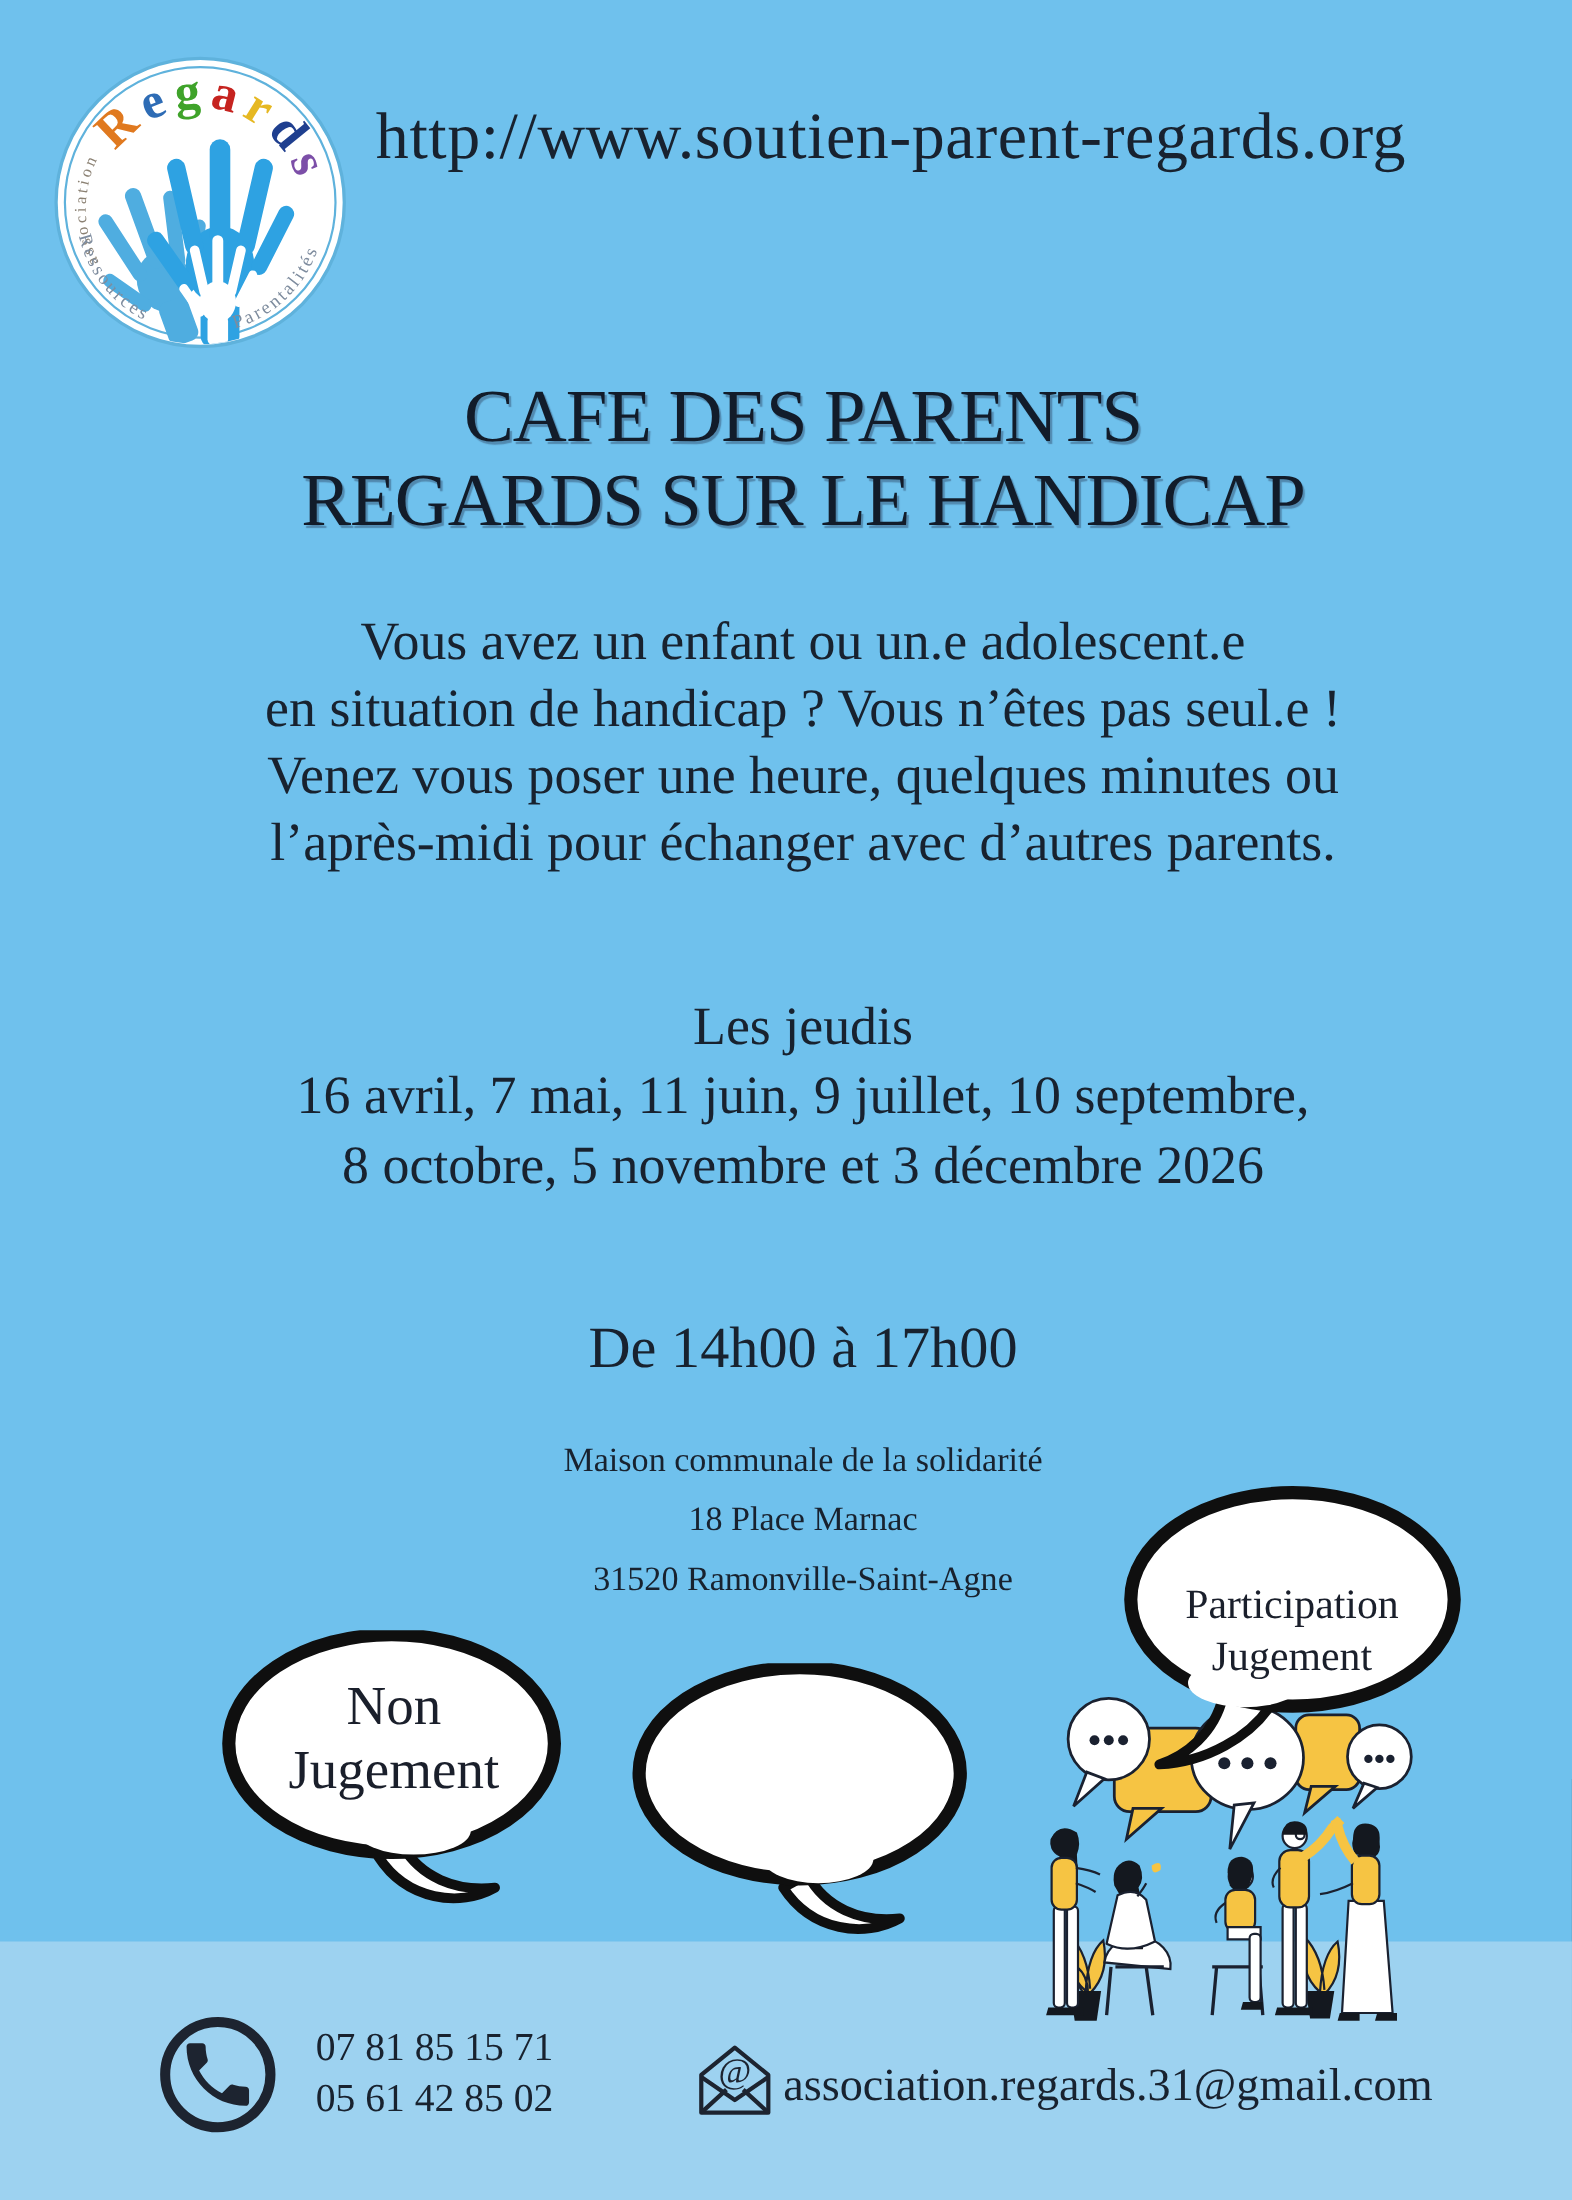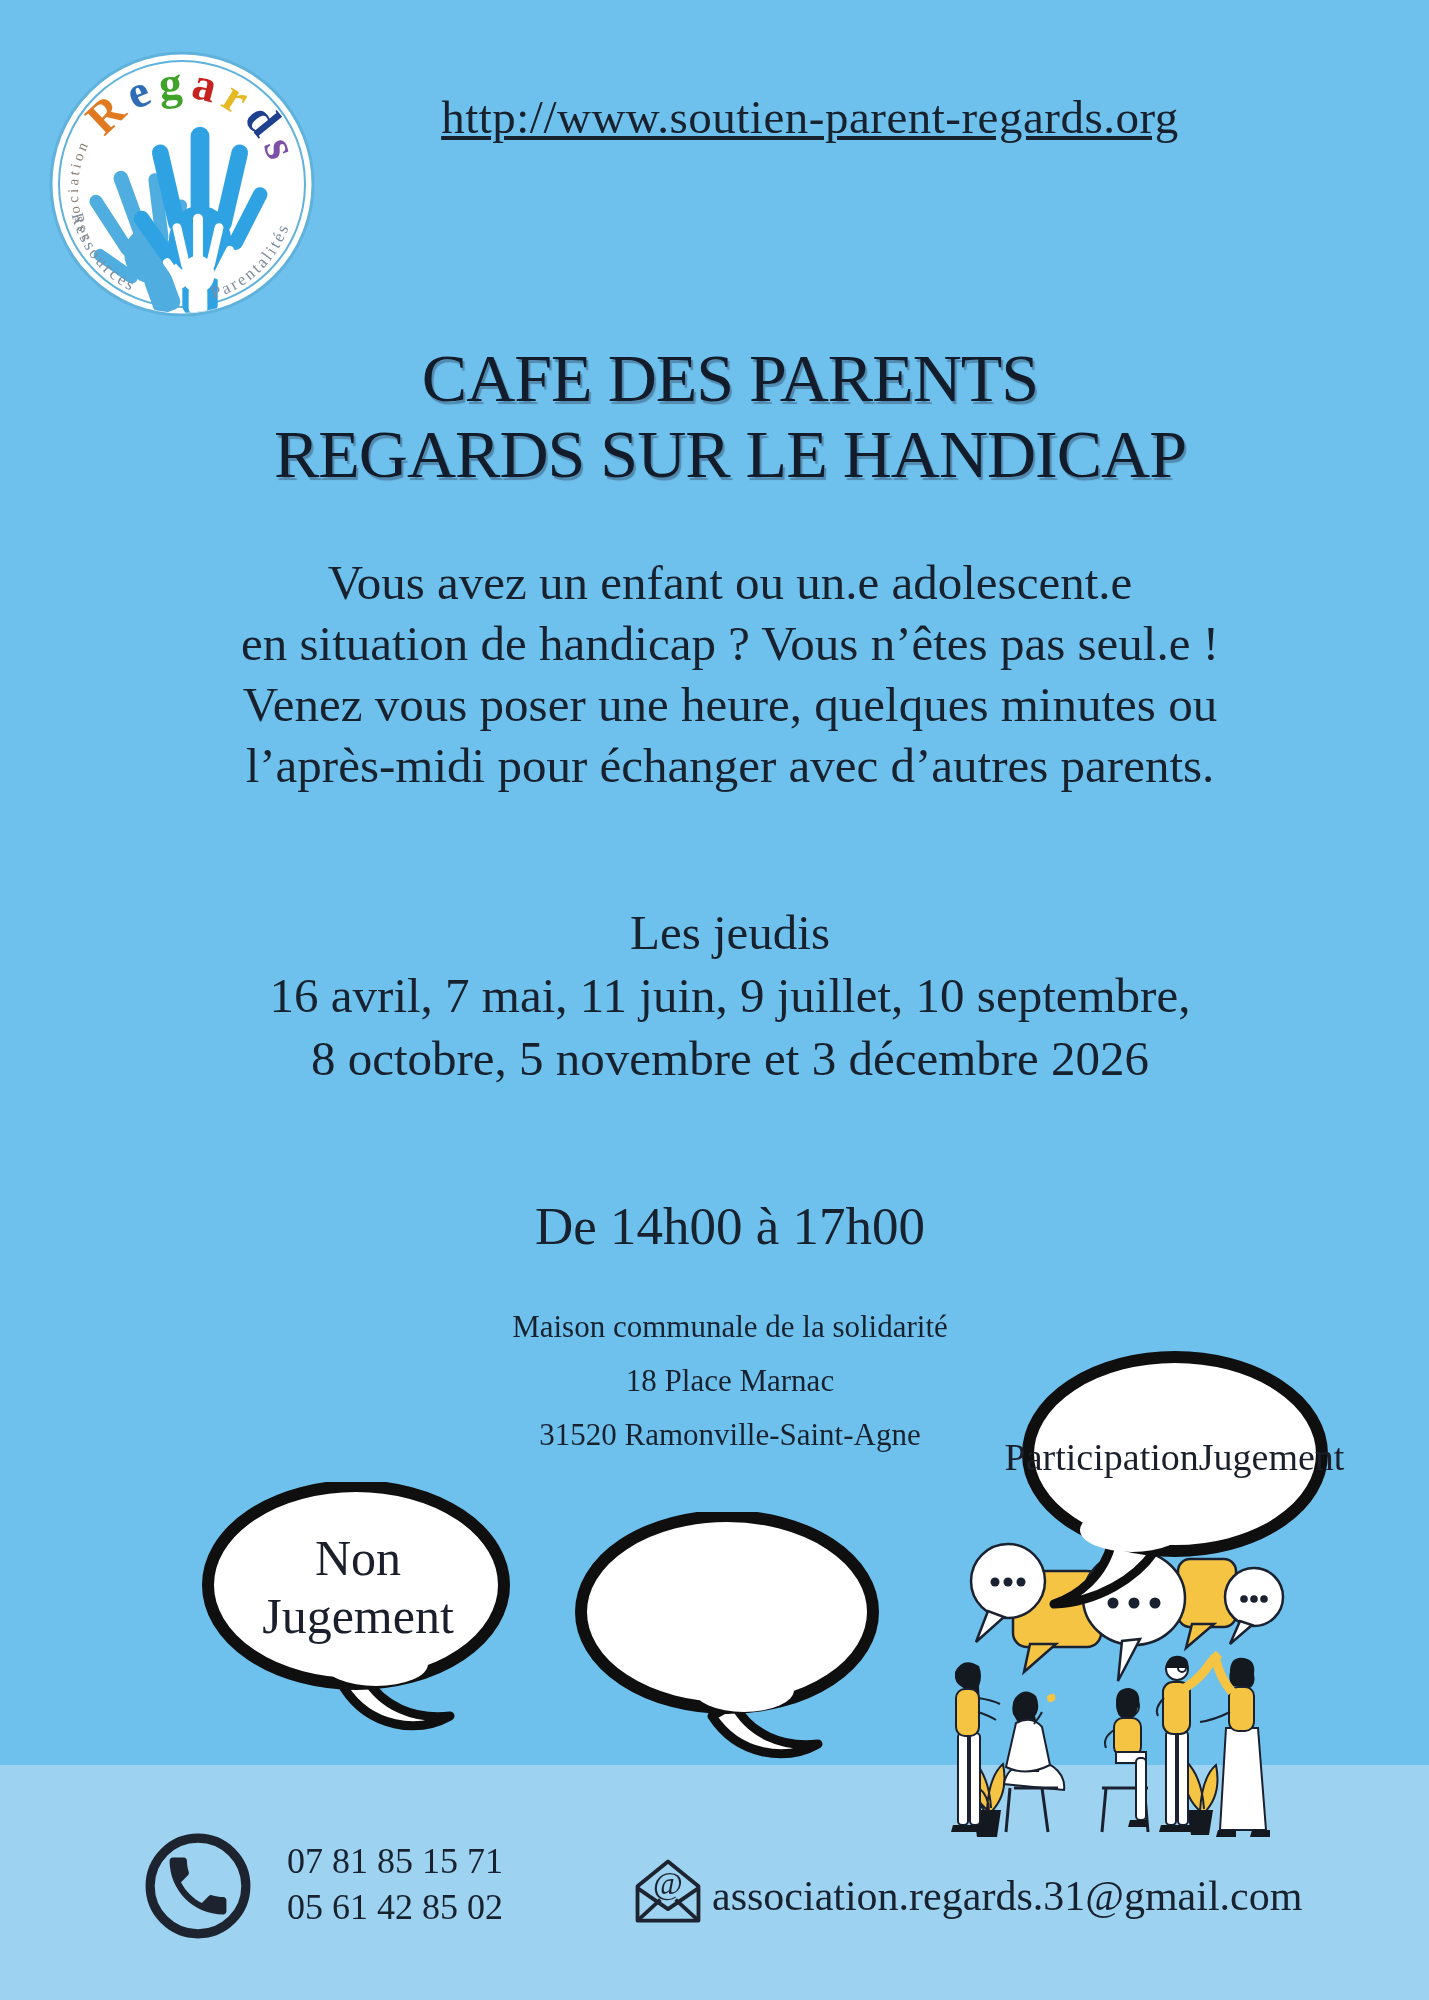--- a/index.html
+++ b/index.html
@@ -4,32 +4,32 @@
 <style>
   html,body{margin:0;padding:0;background:#444;}
   .poster{
     position:relative;width:1429px;height:2000px;overflow:hidden;
     background:var(--bg,#6fc1ed);
     font-family:"Liberation Serif","DejaVu Serif",serif;
     color:var(--ink,#18222f);
   }
   .band{position:absolute;left:0;right:0;bottom:0;height:235px;background:var(--band,#9dd2f0);}
   .centercol{position:absolute;left:0;width:1460px;text-align:center;}
-  .url{top:90px;left:190px;width:1240px;font-size:47px;letter-spacing:.5px;text-decoration:underline;}
+  .url{top:90px;left:190px;width:1240px;font-size:60px;letter-spacing:.5px;}
   .title{top:340px;font-size:68px;line-height:76px;letter-spacing:-1px;
          color:#121c2a;text-shadow:2px 3px 1px rgba(25,35,60,.35);font-weight:400;margin:0;}
   .intro{top:552px;font-size:49px;line-height:61px;}
   .sched{top:901px;font-size:49px;line-height:63px;}
   .time{top:1196px;font-size:53px;}
   .venue{top:1300px;font-size:31px;line-height:54px;}
   .logo{position:absolute;left:48px;top:50px;width:268px;height:268px;}
   .bubble{position:absolute;}
   .bubble svg{position:absolute;inset:0;}
-  .bubble .lbl{position:absolute;display:flex;align-items:center;
-               justify-content:center;text-align:center;color:#1a1f2b;}
+  .bubble .lbl{position:absolute;display:flex;flex-direction:column;align-items:center;
+               justify-content:flex-end;text-align:center;color:#1a1f2b;}
   .b-part{left:1012px;top:1350px;width:322px;height:262px;z-index:3;}
   .b-part .lbl{left:30px;top:35px;width:265px;height:145px;font-size:38px;line-height:47px;}
   .b-nonj{left:198px;top:1482px;width:322px;height:250px;z-index:3;}
   .b-nonj .lbl{left:20px;top:55px;width:280px;height:100px;font-size:50px;}
   .b-conf{left:572px;top:1512px;width:316px;height:248px;z-index:3;}
   .b-conf .lbl{left:18px;top:55px;width:278px;height:95px;font-size:36px;}
   .illu{position:absolute;left:930px;top:1526px;width:466px;height:334px;z-index:2;}
   .contact-phone-ic{position:absolute;left:142px;top:1830px;width:112px;height:112px;}
   .phones{position:absolute;left:255px;top:1838px;width:280px;text-align:center;
           font-size:36px;line-height:46px;}

